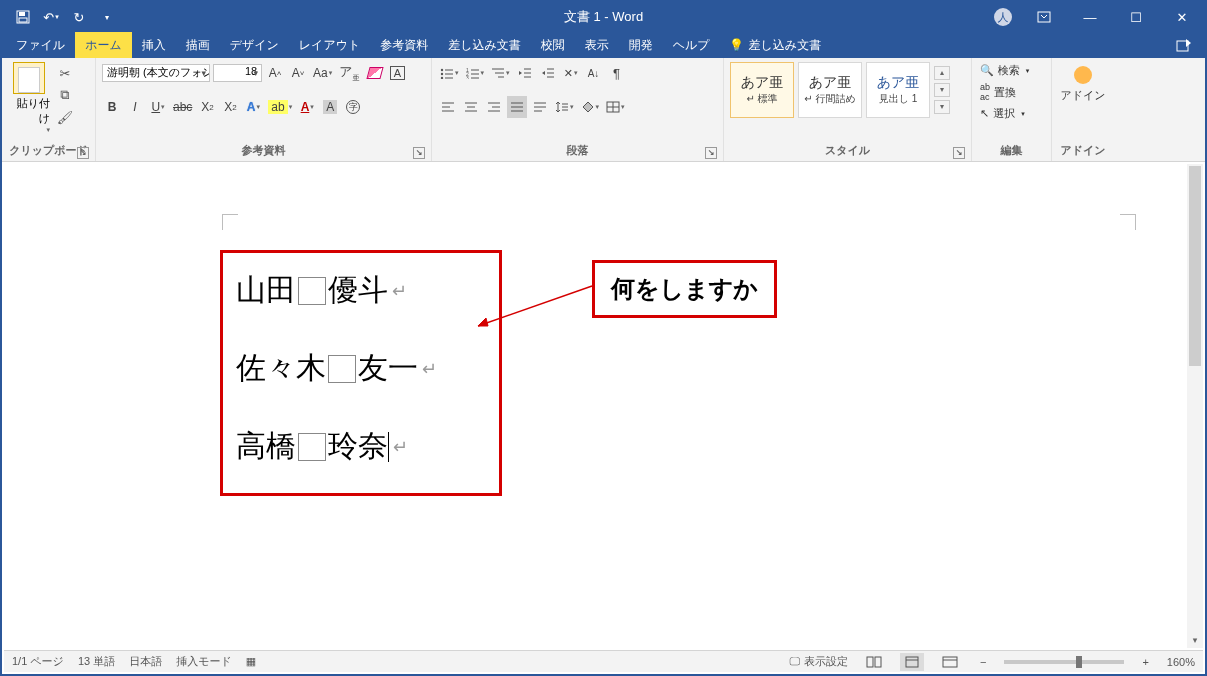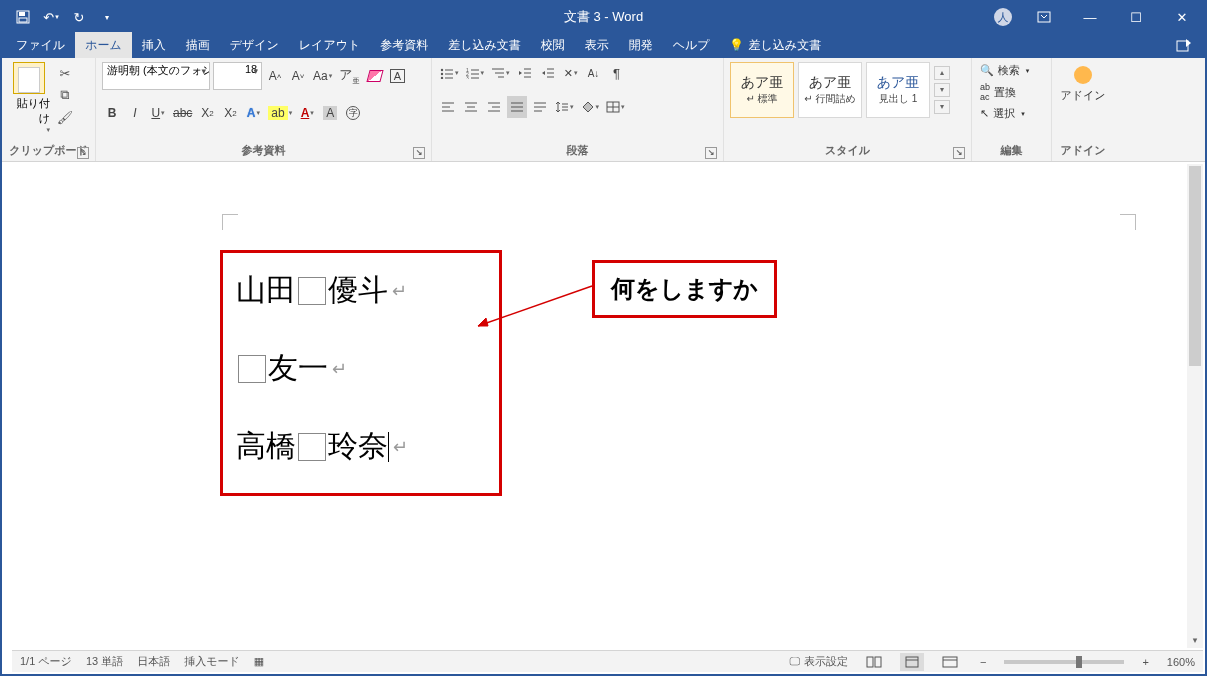--- a/index.html
+++ b/index.html
@@ -9,39 +9,39 @@
 .titlebar .qat { display: flex; align-items: center; gap: 2px; padding-left: 8px; }
 .titlebar .qat .qbtn { width: 26px; height: 26px; display: flex; align-items: center; justify-content: center; cursor: pointer; font-size: 13px; }
 .titlebar .title { position: absolute; left: 50%; transform: translateX(-50%); font-size: 13px; }
 .titlebar .winctrl { position: absolute; right: 0; display: flex; align-items: center; }
 .titlebar .winctrl .wbtn { width: 46px; height: 30px; display: flex; align-items: center; justify-content: center; cursor: pointer; font-size: 13px; }
 .titlebar .winctrl .wbtn.user { width: 36px; }
 .titlebar .winctrl .avatar { width:18px; height:18px; border-radius:50%; background:#d0d7e7; display:flex; align-items:center; justify-content:center; color:#2b579a; font-size:11px;}
 
 .tabs { height: 26px; background: #2b579a; color: #fff; display: flex; align-items: stretch; padding-left: 4px; position:relative;}
 .tabs .tab { padding: 0 10px; display: flex; align-items: center; font-size: 12px; cursor: pointer; }
-.tabs .tab.active { background: #e5e5e5; color: #2b579a; }
+.tabs .tab.active { background: #fde047; color: #2b579a; }
 .tabs .tell { display:flex; align-items:center; gap:4px; padding:0 10px; font-size:12px;}
 .tabs .share { position:absolute; right:6px; width:30px; display:flex; align-items:center; justify-content:center; height:100%; cursor:pointer;}
 
 .ribbon { height: 104px; background: #f3f3f3; border-bottom: 1px solid #d4d4d4; display: flex; }
 .group { border-right: 1px solid #e1e1e1; display: flex; flex-direction: column; padding: 4px 6px 0 6px; }
 .group .body { flex: 1; display: flex; align-items: flex-start; gap: 6px; }
 .group .label { height: 18px; font-size: 11px; color: #666; text-align: center; position: relative; font-weight: bold; }
 .group .label .launcher { position:absolute; right:0; bottom:2px; width:12px; height:12px; border:1px solid #999; font-size:8px; line-height:10px; text-align:center; color:#666; cursor:pointer;}
 
 .clip .pastebtn { width: 42px; text-align:right; }
 .clip .pastebtn .ic { width:32px; height:32px; background:#fff2c8; border:1px solid #d4a800; margin:0 auto 2px; position:relative;}
 .clip .pastebtn .ic::after{content:""; position:absolute; left:4px; top:4px; width:20px; height:24px; background:#fff; border:1px solid #ccc;}
 .clip .side { display:flex; flex-direction:column; gap:4px; padding-top:2px;}
 .clip .side .sm { width:18px; height:18px; display:flex; align-items:center; justify-content:center; color:#555; font-size:13px; cursor:pointer;}
 
 .fontgrp .row { display:flex; align-items:center; gap:3px; }
 .fontgrp .row + .row { margin-top:6px; }
-.fontgrp select, .fontgrp .combo { height:28px; border:1px solid #c5c5c5; background:#fff; font-size:11px; padding:0 16px 0 4px; position:relative;}
+.fontgrp select, .fontgrp .combo { height:18px; border:1px solid #c5c5c5; background:#fff; font-size:11px; padding:0 16px 0 4px; position:relative;}
 .fontgrp .combo.fontname{ width:108px; white-space:nowrap; overflow:hidden;}
 .fontgrp .combo.fontsize{ width:30px; text-align:left;padding-left:31px;}
 .fontgrp .combo::after{content:"▾"; position:absolute; right:3px; top:3px; font-size:9px; color:#555;}
 .rbtn { min-width:20px; height:22px; display:flex; align-items:center; justify-content:center; padding:0 2px; font-size:12px; color:#444; cursor:pointer; }
 .rbtn .dd{ font-size:7px; margin-left:1px; color:#666;}
 .rbtn svg { display:block;}
 .hl { background:#ffff66; padding:0 3px;}
 .fontcolor { color:#c00000; font-weight:bold; text-decoration: underline; text-decoration-color:#c00000;}
 .charborder { border:1px solid #555; padding:0 3px; font-size:11px;}
 .eraser{ width:14px; height:12px; background:linear-gradient(135deg,#f7a 50%,#fff 50%); border:1px solid #c06; transform:skewX(-15deg);}
@@ -69,21 +69,21 @@
 .docline .ret { color:#9a9a9a; font-size:18px; margin-left:4px;}
 .cursor { display:inline-block; width:1px; height:30px; background:#000; vertical-align:middle;}
 .callout { position:absolute; left:590px; top:258px; border:3px solid #d40000; background:#fff; padding:10px 16px; font-size:24px; font-weight:bold; color:#000;}
 .arrow { position:absolute; stroke:#d40000; fill:none; }
 
 .scrollbar { position:absolute; top:162px; right:2px; width:16px; bottom:26px; background:#f3f3f3;}
 .scrollbar .thumb{ position:absolute; top:2px; left:2px; right:2px; height:200px; background:#cdcdcd;}
 .scrollbar .arr{ position:absolute; left:0; right:0; height:16px; text-align:center; font-size:9px; color:#666; line-height:16px;}
 .scrollbar .arr.up{ top:0;} .scrollbar .arr.down{ bottom:0;}
 
-.status { position:absolute; bottom:2px; left:10px; right:2px; height:22px; background:#f3f3f3; border-top:1px solid #d4d4d4; display:flex; align-items:center; font-size:11px; color:#555; padding:0 8px; gap:14px;}
+.status { position:absolute; bottom:2px; left:2px; right:2px; height:22px; background:#f3f3f3; border-top:1px solid #d4d4d4; display:flex; align-items:center; font-size:11px; color:#555; padding:0 8px; gap:14px;}
 .status .spacer{ flex:1;}
 .status .viewbtn{ width:24px; height:18px; display:flex; align-items:center; justify-content:center; cursor:pointer; color:#555;}
 .status .viewbtn.active{ background:#dcdcdc;}
 .status .slider{ width:120px; height:4px; background:#c8c8c8; position:relative;}
 .status .slider .h{ position:absolute; top:-4px; left:72px; width:6px; height:12px; background:#767676;}
 .status .zminus,.status .zplus{ cursor:pointer; padding:0 4px;}
 </style>
 </head>
 <body>
 
@@ -93,21 +93,21 @@
       <svg width="14" height="14" viewBox="0 0 14 14">
           <rect x="1" y="1" width="12" height="12" fill="none" stroke="#fff"></rect>
           <rect x="3" y="2" width="6" height="4" fill="#fff"></rect>
           <rect x="3" y="8" width="8" height="4" fill="none" stroke="#fff"></rect>
         </svg>
     </div>
     <div class="qbtn">↶<span style="font-size:7px;margin-left:1px">▾</span></div>
     <div class="qbtn">↻</div>
     <div class="qbtn" style="font-size:8px">▾</div>
   </div>
-  <div class="title">文書 3 - Word</div>
+  <div class="title">文書 1 - Word</div>
   <div class="winctrl">
     <div class="wbtn user">
         <span class="avatar">人</span>
       </div>
     <div class="wbtn">
       <svg width="14" height="12" viewBox="0 0 14 12">
           <rect x="1" y="1" width="12" height="10" fill="none" stroke="#fff"></rect>
           <path d="M4 4 L7 7 L10 4" fill="none" stroke="#fff"></path>
         </svg>
     </div>
@@ -409,20 +409,21 @@
 
 <div class="redbox"></div>
 
 <div class="docline" style="left:234px; top:268px">
   <span>山田</span>
     <span class="sp"></span>
     <span>優斗</span>
     <span class="ret">↵</span>
 </div>
 <div class="docline" style="left:234px; top:346px">
+  <span>佐々木</span>
     <span class="sp"></span>
     <span>友一</span>
     <span class="ret">↵</span>
 </div>
 <div class="docline" style="left:234px; top:424px">
   <span>高橋</span>
     <span class="sp"></span>
     <span>玲奈</span>
     <span class="cursor"></span>
     <span class="ret">↵</span>

